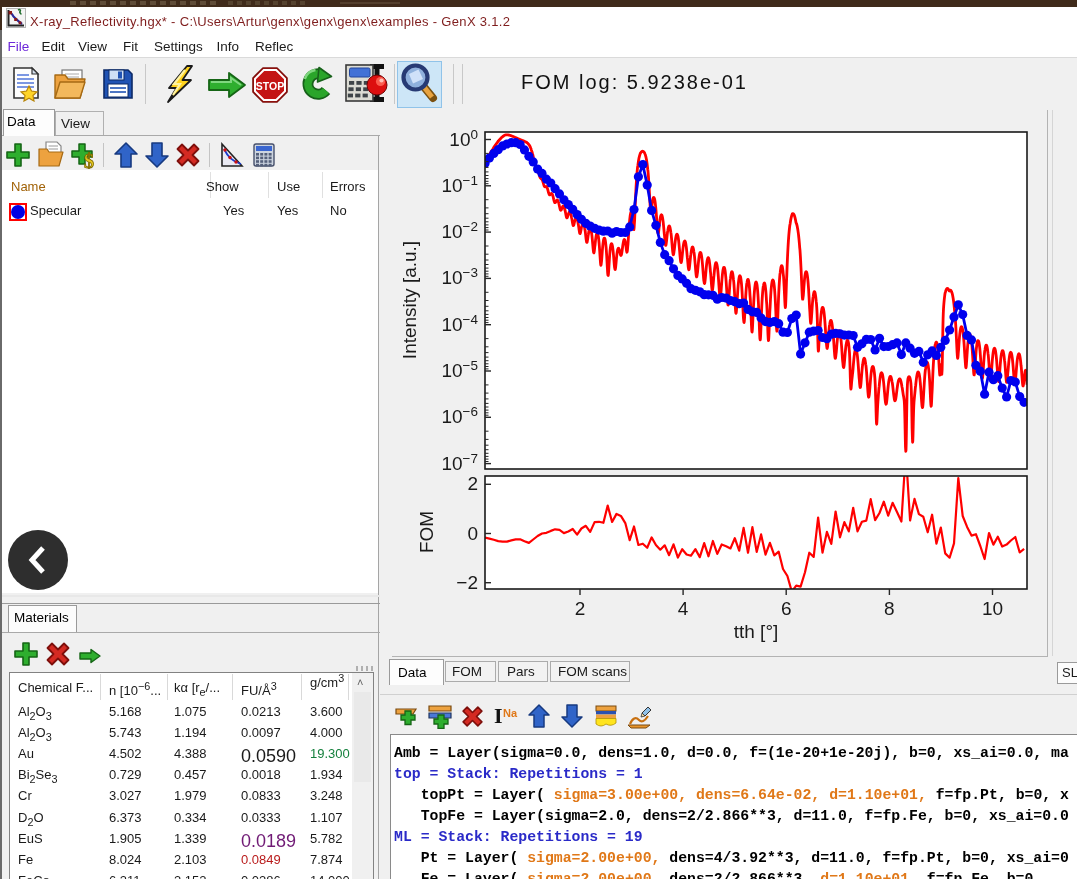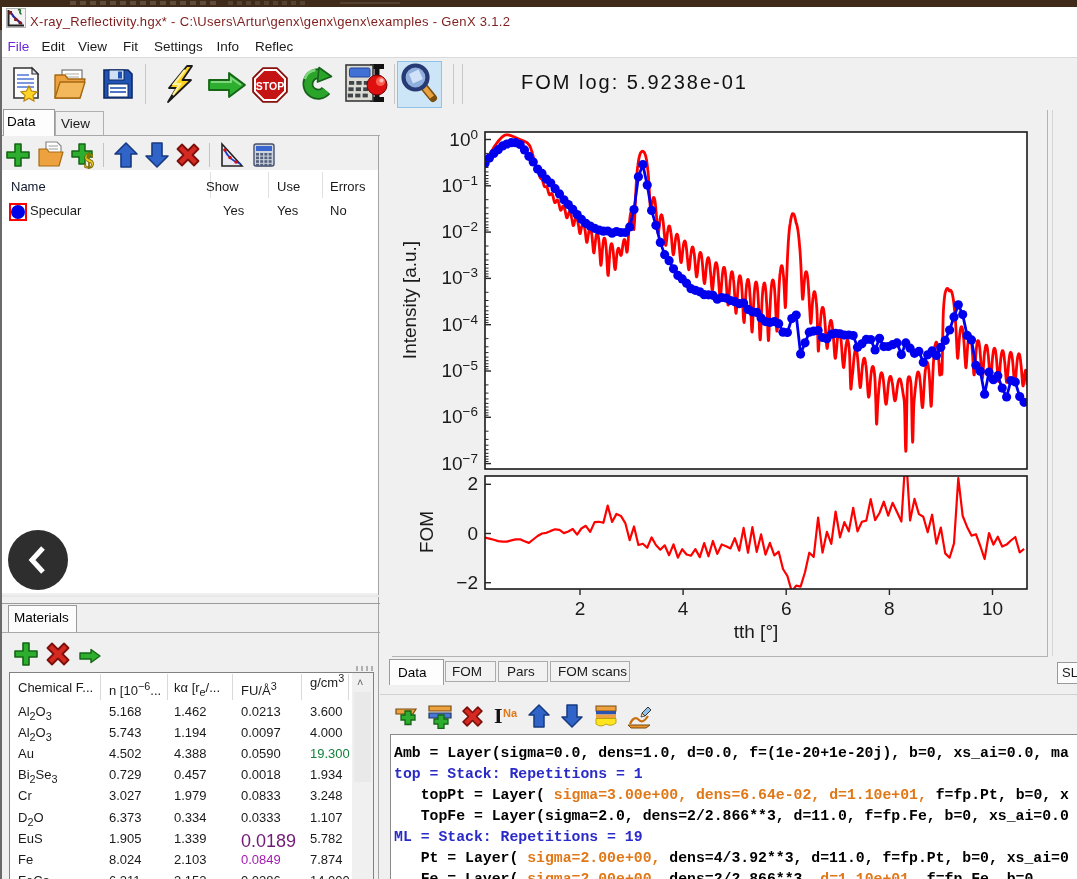--- a/index.html
+++ b/index.html
@@ -170,21 +170,21 @@
     <rect x="14.4" y="22.8" width="3" height="2.6" fill="#55607a"></rect>
     <rect x="18.6" y="22.8" width="3" height="2.6" fill="#55607a"></rect>
   </svg>
 <div class="abs" style="left:103px;top:143px;width:1px;height:24px;background:#c4c4c4"></div>
 <div class="abs" style="left:209px;top:143px;width:1px;height:24px;background:#c4c4c4"></div>
 
 <div class="abs" style="left:2px;top:170px;width:376px;height:423px;background:#fff"></div>
 <div class="abs" style="left:210px;top:172px;width:1px;height:26px;background:#e0e0e0"></div>
 <div class="abs" style="left:268px;top:172px;width:1px;height:26px;background:#e0e0e0"></div>
 <div class="abs" style="left:322px;top:172px;width:1px;height:26px;background:#e0e0e0"></div>
-<div class="abs txt" style="left:11px;top:179px;font-size:13px;color:#0f172a">Name</div>
+<div class="abs txt" style="left:11px;top:179px;font-size:13px;color:#a16207">Name</div>
 <div class="abs txt" style="left:206px;top:179px;font-size:13px;color:#1a1a1a">Show</div>
 <div class="abs txt" style="left:277px;top:179px;font-size:13px;color:#1a1a1a">Use</div>
 <div class="abs txt" style="left:330px;top:179px;font-size:13px;color:#1a1a1a">Errors</div>
 <div class="abs" style="left:9px;top:203px;width:18px;height:18px;background:#fff;border:2.5px solid #f00;box-sizing:border-box"></div>
 <div class="abs" style="left:11px;top:205px;width:14px;height:14px;background:#0000e6;border-radius:50%"></div>
 <div class="abs txt" style="left:30px;top:203px;font-size:13px;color:#1a1a1a">Specular</div>
 <div class="abs txt" style="left:223px;top:203px;font-size:13px;color:#1a1a1a">Yes</div>
 <div class="abs txt" style="left:277px;top:203px;font-size:13px;color:#1a1a1a">Yes</div>
 <div class="abs txt" style="left:330px;top:203px;font-size:13px;color:#1a1a1a">No</div>
 <div class="abs" style="left:378px;top:136px;width:1px;height:743px;background:#a5a5a5"></div>
@@ -217,32 +217,32 @@
 <div class="abs" style="left:232px;top:674px;width:1px;height:26px;background:#d9d9d9"></div>
 <div class="abs" style="left:301px;top:674px;width:1px;height:26px;background:#d9d9d9"></div>
 <div class="abs" style="left:348px;top:674px;width:1px;height:26px;background:#d9d9d9"></div>
 <div class="abs txt" style="left:18px;top:680px;font-size:13px;color:#1a1a1a">Chemical F...</div>
 <div class="abs txt" style="left:109px;top:680px;font-size:13px;color:#1a1a1a">n [10<sup>−6</sup>...</div>
 <div class="abs txt" style="left:174px;top:680px;font-size:13px;color:#1a1a1a">kα [r<sub>e</sub>/...</div>
 <div class="abs txt" style="left:241px;top:680px;font-size:13px;color:#1a1a1a">FU/Å<sup>3</sup></div>
 <div class="abs txt" style="left:310px;top:672px;font-size:13px;color:#1a1a1a">g/cm<sup>3</sup></div>
 <div class="abs txt" style="left:18px;top:703.5px;font-size:13px;color:#1a1a1a">Al<sub>2</sub>O<sub>3</sub></div>
 <div class="abs txt" style="left:109px;top:703.5px;font-size:13px;color:#1a1a1a">5.168</div>
-<div class="abs txt" style="left:174px;top:703.5px;font-size:13px;color:#1a1a1a">1.462</div>
+<div class="abs txt" style="left:174px;top:703.5px;font-size:13px;color:#1a1a1a">1.075</div>
 <div class="abs txt" style="left:241px;top:703.5px;font-size:13px;color:#1a1a1a">0.0213</div>
 <div class="abs txt" style="left:310px;top:703.5px;font-size:13px;color:#1a1a1a">3.600</div>
 <div class="abs txt" style="left:18px;top:724.7px;font-size:13px;color:#1a1a1a">Al<sub>2</sub>O<sub>3</sub></div>
 <div class="abs txt" style="left:109px;top:724.7px;font-size:13px;color:#1a1a1a">5.743</div>
 <div class="abs txt" style="left:174px;top:724.7px;font-size:13px;color:#1a1a1a">1.194</div>
 <div class="abs txt" style="left:241px;top:724.7px;font-size:13px;color:#1a1a1a">0.0097</div>
 <div class="abs txt" style="left:310px;top:724.7px;font-size:13px;color:#1a1a1a">4.000</div>
 <div class="abs txt" style="left:18px;top:745.9px;font-size:13px;color:#1a1a1a">Au</div>
 <div class="abs txt" style="left:109px;top:745.9px;font-size:13px;color:#1a1a1a">4.502</div>
 <div class="abs txt" style="left:174px;top:745.9px;font-size:13px;color:#1a1a1a">4.388</div>
-<div class="abs txt" style="left:241px;top:745.9px;font-size:13px;color:#1a1a1a">0.0590</div>
+<div class="abs txt" style="left:241px;top:745.9px;font-size:18px;color:#1a1a1a">0.0590</div>
 <div class="abs txt" style="left:310px;top:745.9px;font-size:13px;color:#15803d">19.300</div>
 <div class="abs txt" style="left:18px;top:767.1px;font-size:13px;color:#1a1a1a">Bi<sub>2</sub>Se<sub>3</sub></div>
 <div class="abs txt" style="left:109px;top:767.1px;font-size:13px;color:#1a1a1a">0.729</div>
 <div class="abs txt" style="left:174px;top:767.1px;font-size:13px;color:#1a1a1a">0.457</div>
 <div class="abs txt" style="left:241px;top:767.1px;font-size:13px;color:#1a1a1a">0.0018</div>
 <div class="abs txt" style="left:310px;top:767.1px;font-size:13px;color:#1a1a1a">1.934</div>
 <div class="abs txt" style="left:18px;top:788.3px;font-size:13px;color:#1a1a1a">Cr</div>
 <div class="abs txt" style="left:109px;top:788.3px;font-size:13px;color:#1a1a1a">3.027</div>
 <div class="abs txt" style="left:174px;top:788.3px;font-size:13px;color:#1a1a1a">1.979</div>
 <div class="abs txt" style="left:241px;top:788.3px;font-size:13px;color:#1a1a1a">0.0833</div>
@@ -253,21 +253,21 @@
 <div class="abs txt" style="left:241px;top:809.5px;font-size:13px;color:#1a1a1a">0.0333</div>
 <div class="abs txt" style="left:310px;top:809.5px;font-size:13px;color:#1a1a1a">1.107</div>
 <div class="abs txt" style="left:18px;top:830.7px;font-size:13px;color:#1a1a1a">EuS</div>
 <div class="abs txt" style="left:109px;top:830.7px;font-size:13px;color:#1a1a1a">1.905</div>
 <div class="abs txt" style="left:174px;top:830.7px;font-size:13px;color:#1a1a1a">1.339</div>
 <div class="abs txt" style="left:241px;top:830.7px;font-size:18px;color:#701a75">0.0189</div>
 <div class="abs txt" style="left:310px;top:830.7px;font-size:13px;color:#1a1a1a">5.782</div>
 <div class="abs txt" style="left:18px;top:851.9px;font-size:13px;color:#1a1a1a">Fe</div>
 <div class="abs txt" style="left:109px;top:851.9px;font-size:13px;color:#1a1a1a">8.024</div>
 <div class="abs txt" style="left:174px;top:851.9px;font-size:13px;color:#1a1a1a">2.103</div>
-<div class="abs txt" style="left:241px;top:851.9px;font-size:13px;color:#a21caf">0.0849</div>
+<div class="abs txt" style="left:241px;top:851.9px;font-size:13px;color:#b91c1c">0.0849</div>
 <div class="abs txt" style="left:310px;top:851.9px;font-size:13px;color:#1a1a1a">7.874</div>
 <div class="abs txt" style="left:18px;top:873.1px;font-size:13px;color:#1a1a1a">FeCo</div>
 <div class="abs txt" style="left:109px;top:873.1px;font-size:13px;color:#1a1a1a">6.311</div>
 <div class="abs txt" style="left:174px;top:873.1px;font-size:13px;color:#1a1a1a">3.152</div>
 <div class="abs txt" style="left:241px;top:873.1px;font-size:13px;color:#1a1a1a">0.0286</div>
 <div class="abs txt" style="left:310px;top:873.1px;font-size:13px;color:#1a1a1a">14.000</div>
 
 <div class="abs" style="left:352px;top:673px;width:21px;height:206px;background:#f0f0f0"></div>
 <div class="abs txt" style="left:357px;top:676px;font-size:11px;color:#606060">˄</div>
 <div class="abs" style="left:354px;top:692px;width:17px;height:90px;background:#e9e9e9"></div>

